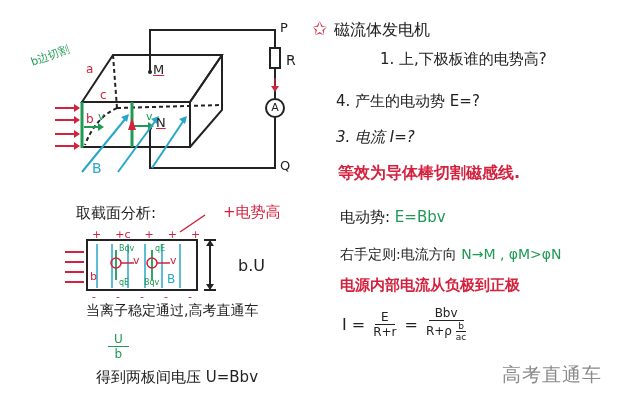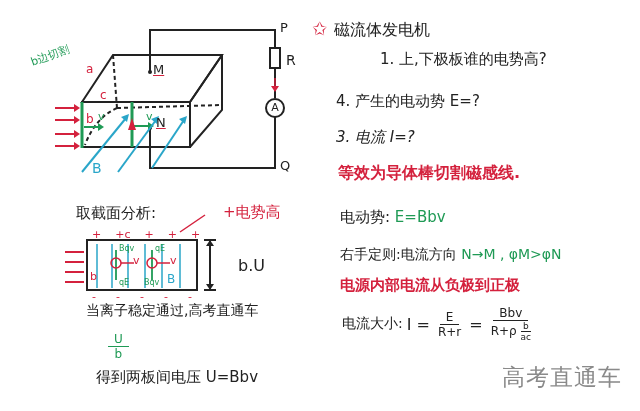--- a/index.html
+++ b/index.html
@@ -12,21 +12,21 @@
   .blk { color:#222; }
   .t14 { font-size:14px; }
   .t15 { font-size:15px; }
   .t16 { font-size:16px; }
   .frac { display:inline-flex; flex-direction:column; align-items:center; vertical-align:middle; font-size:12px; line-height:14px; }
   .frac .num { border-bottom:1.5px solid #222; padding:0 6px; }
   .frac .den { padding:0 4px; }
   .sub-frac { display:inline-flex; flex-direction:column; align-items:center; vertical-align:middle; font-size:9px; line-height:10px; }
   .sub-frac .num { border-bottom:1px solid #222; padding:0 2px; }
   svg { position:absolute; left:0; top:0; }
-  .watermark { color:#8a8a8a; font-size:23px; letter-spacing:1px; }
+  .watermark { color:#8a8a8a; font-size:19px; letter-spacing:1px; }
 </style>
 </head>
 <body>
 
 <svg width="640" height="411">
 
   <g stroke="#222" stroke-width="2" fill="none">
     <polygon points="82,102 113,55 222,55 190,102"></polygon>
     <rect x="82" y="102" width="108" height="45"></rect>
     <polyline points="190,147 222,110 222,55"></polyline>
@@ -178,21 +178,20 @@
 <div class="abs t15" style="left:340px;top:208px;">
   <span class="blk">电动势:</span>
   <span class="green">E=Bbv</span>
 </div>
 <div class="abs t14" style="left:340px;top:246px;">
   <span class="blk">右手定则:电流方向</span>
   <span class="green">N→M , φM&gt;φN</span>
 </div>
 <div class="abs red t15" style="left:340px;top:276px;font-weight:bold;">电源内部电流从负极到正极</div>
 <div class="abs blk t14" style="left:342px;top:306px;display:flex;align-items:center;gap:4px;">
-  <span>电流大小:</span>
   <span style="font-size:16px;">I =</span>
   <span class="frac">
     <span class="num">E</span>
     <span class="den">R+r</span>
   </span>
   <span style="font-size:16px;">=</span>
   <span class="frac">
     <span class="num">Bbv</span>
     <span class="den">
       <span>R+ρ</span>

